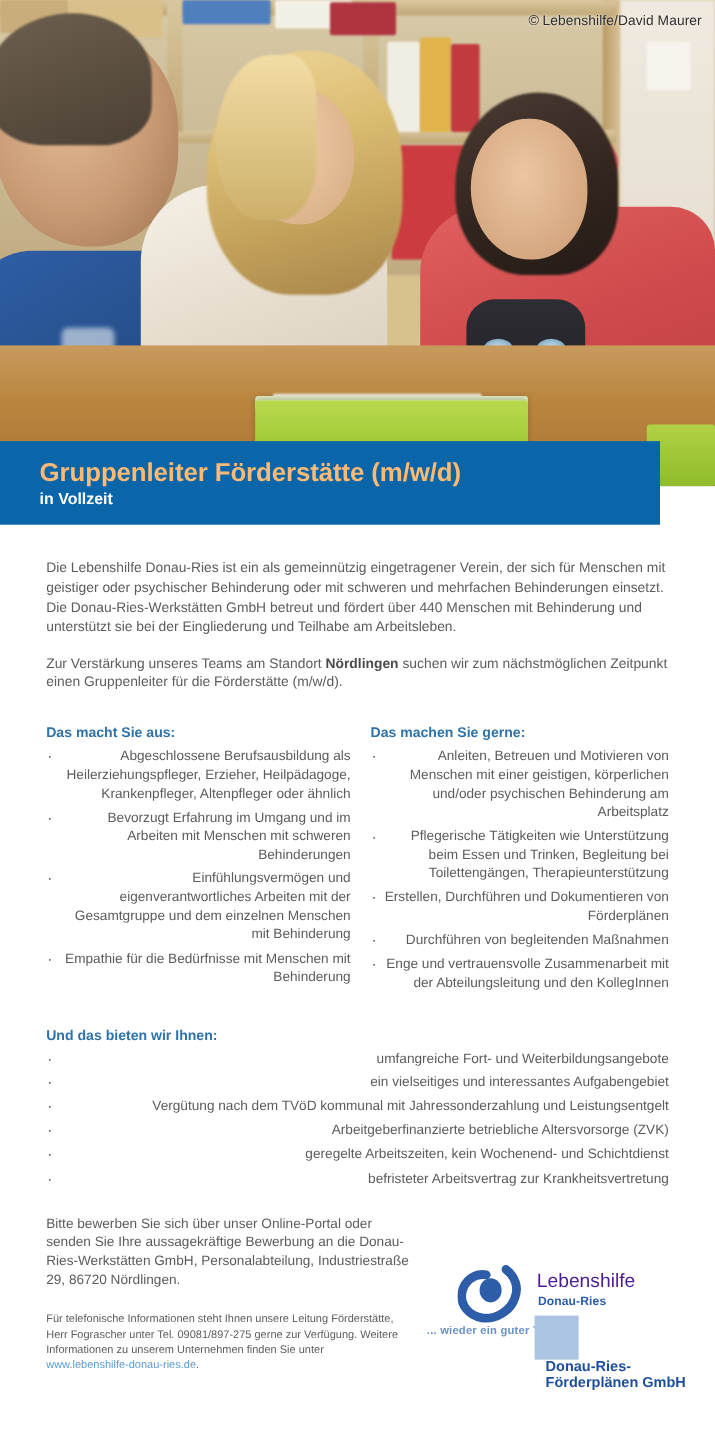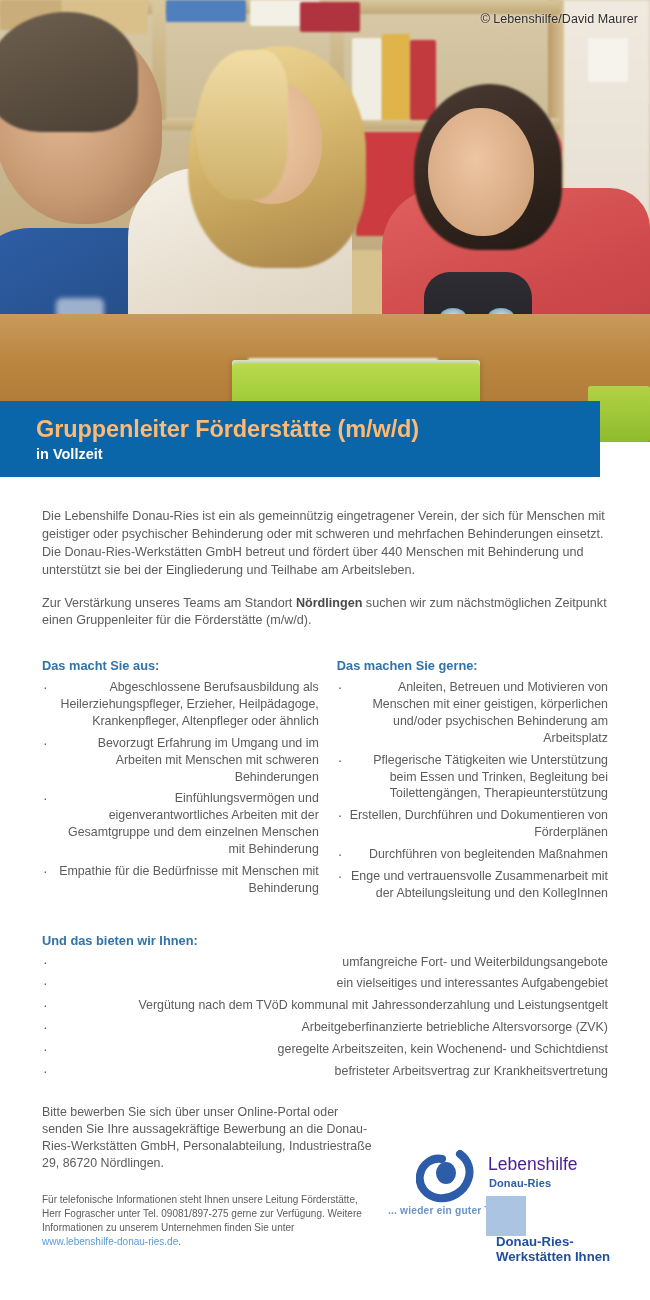--- a/index.html
+++ b/index.html
@@ -540,15 +540,15 @@
   <svg class="lh-mark" viewBox="0 0 62 56">
     <path d="M44 6 C52 12, 56 22, 52 32 C48 44, 34 52, 22 50 C10 48, 2 38, 4 27 C6 16, 16 9, 26 11" fill="none" stroke="#2d5ca8" stroke-width="8" stroke-linecap="round"></path>
     <ellipse cx="30" cy="25" rx="10" ry="11" fill="#2d5ca8"></ellipse>
   </svg>
   <div class="lh-name">Lebenshilfe</div>
   <div class="lh-sub">Donau-Ries</div>
   <div class="lh-tag">... wieder ein guter Tag</div>
   <div class="drw-square"></div>
   <div class="drw-text">
     <span>Donau-Ries-</span><br>
-    <span>Werkstätten Ihnen</span>
+    <span>Förderplänen GmbH</span>
   </div>
 </div>
 
 </body></html>

